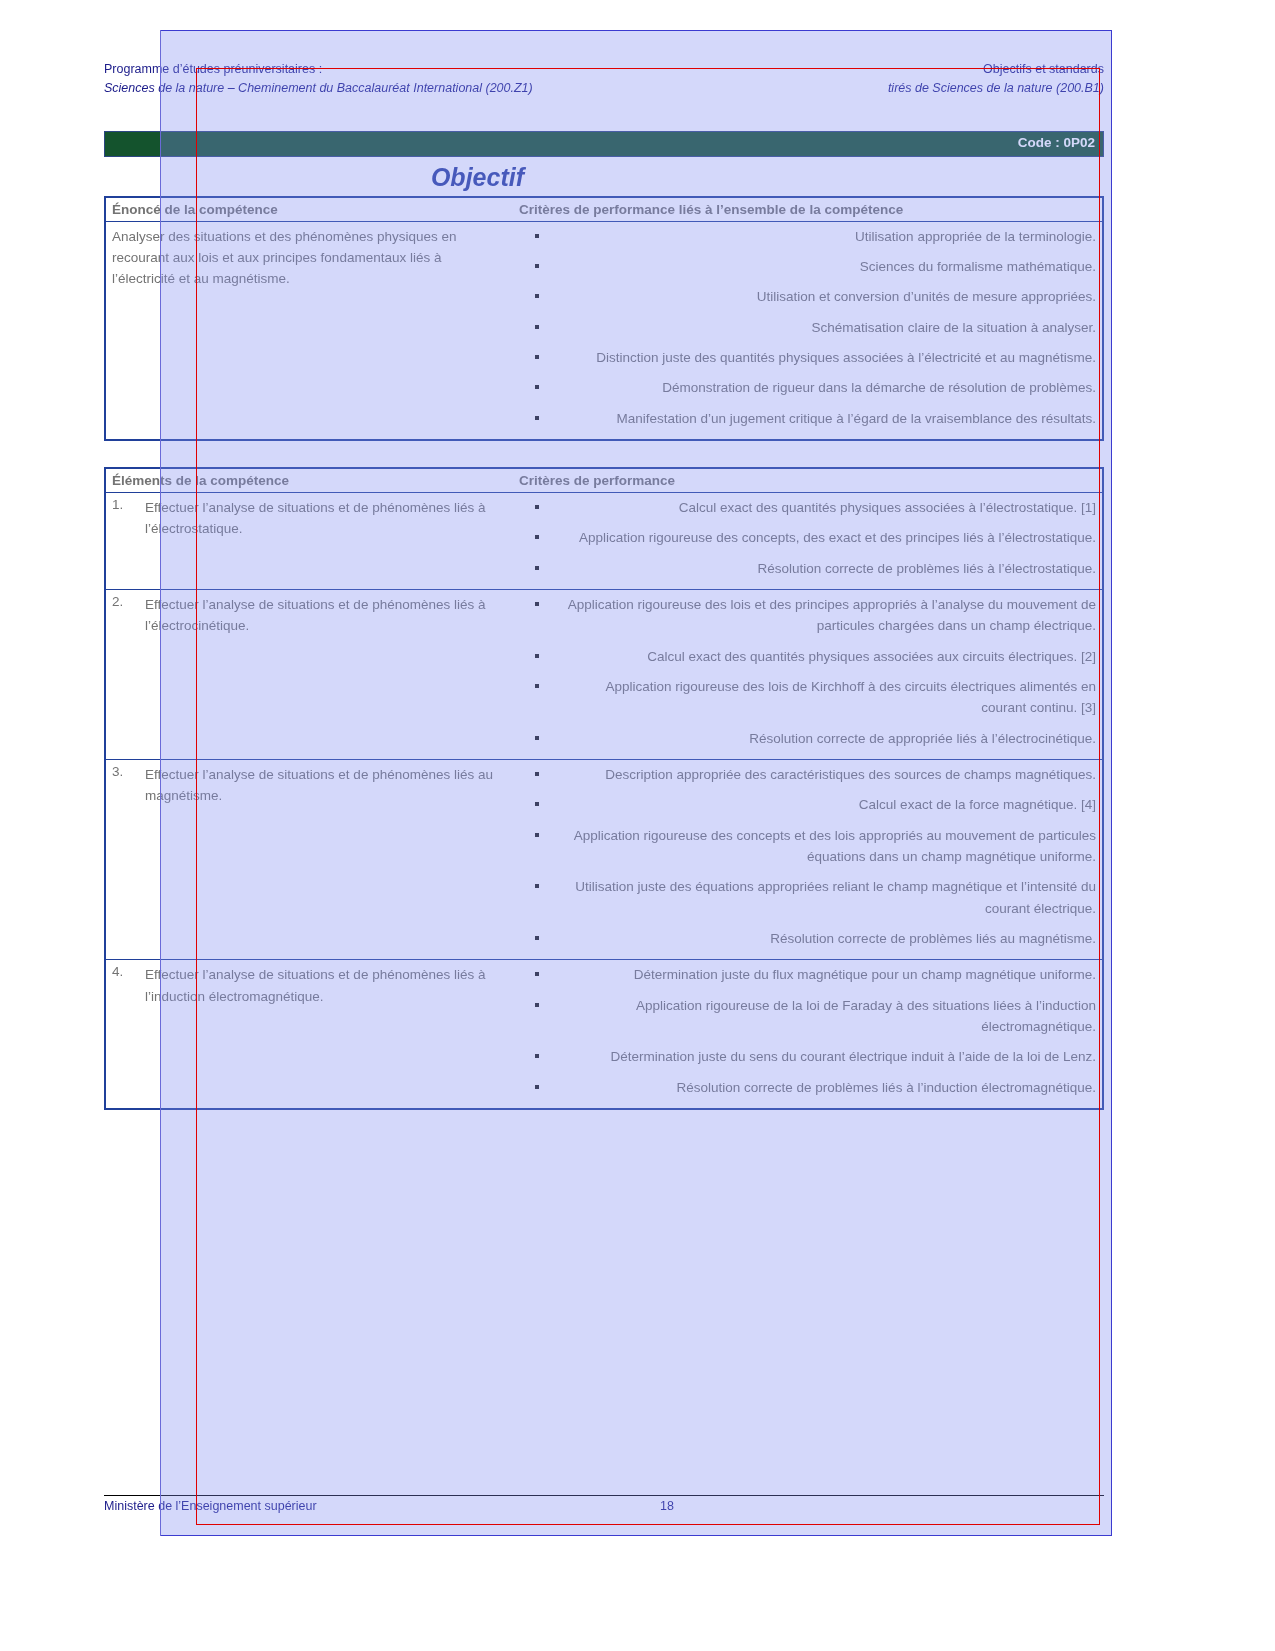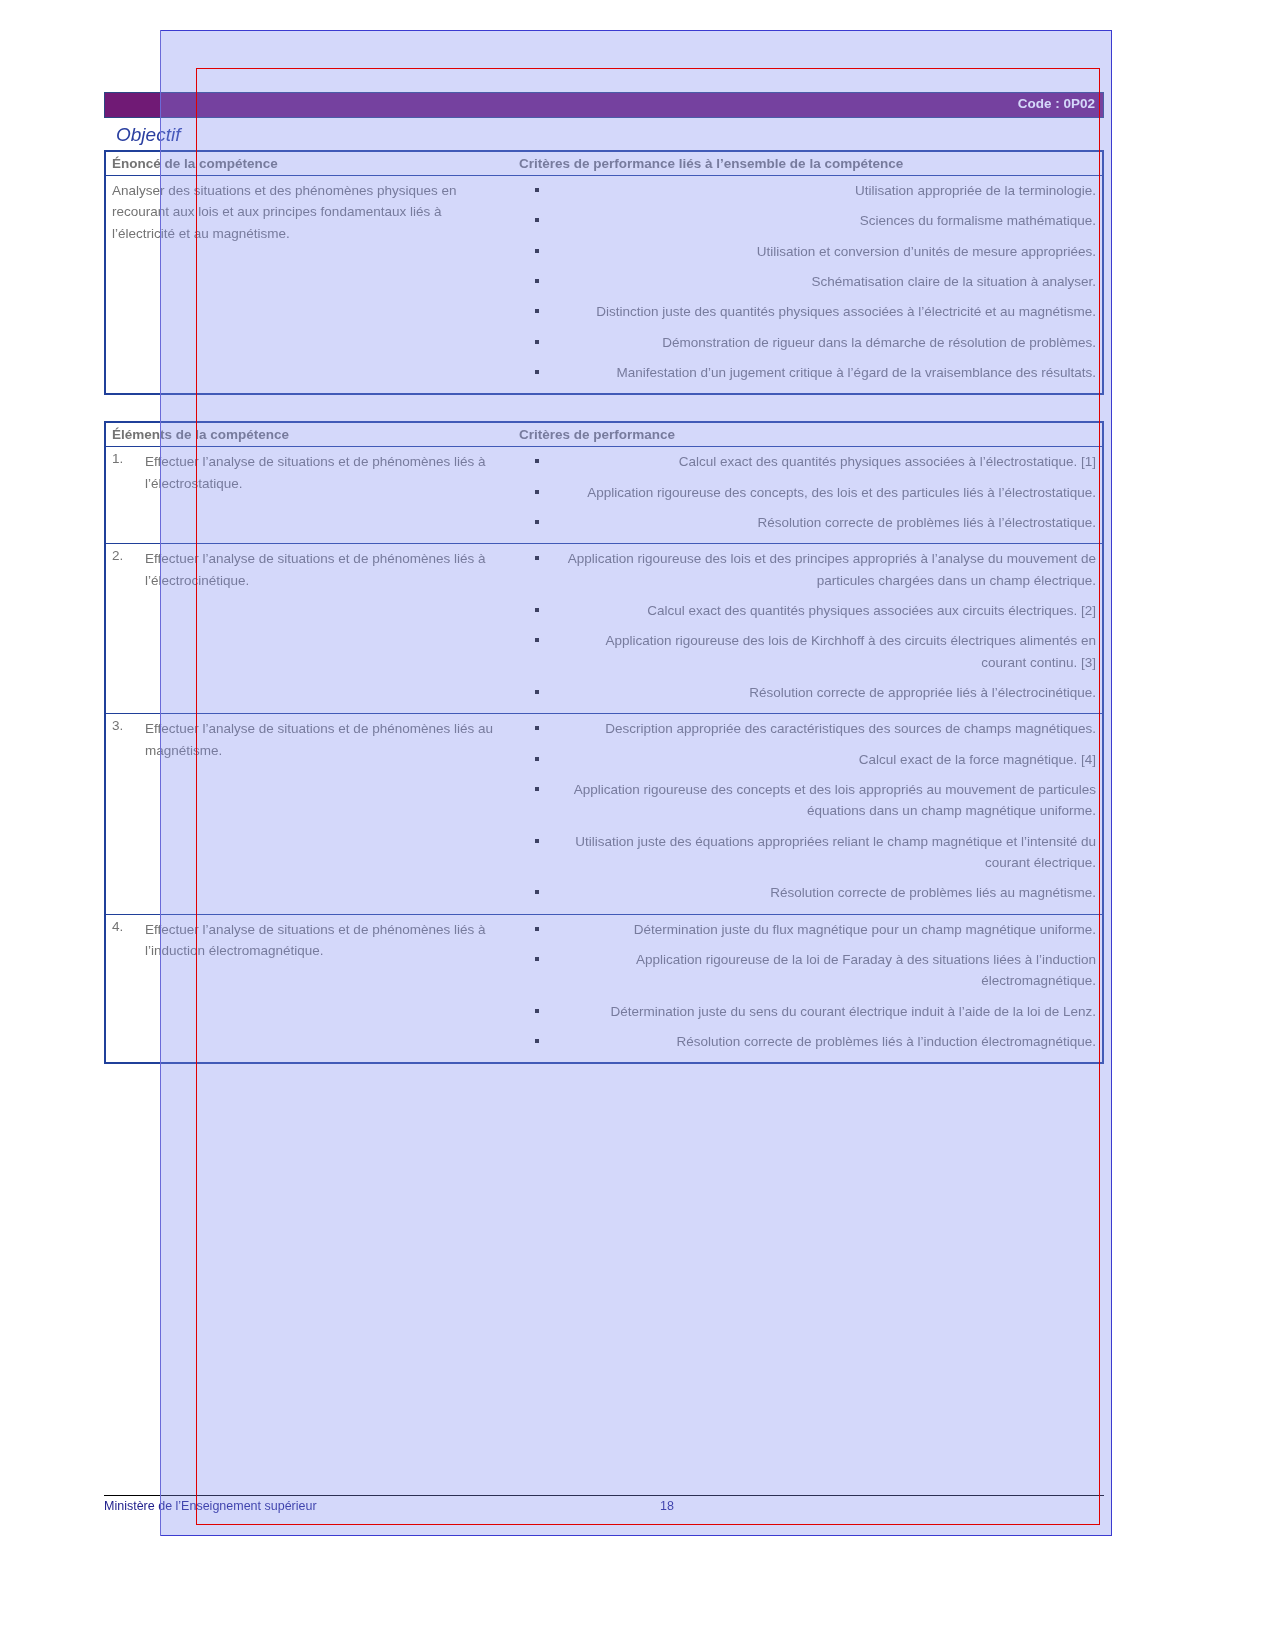--- a/index.html
+++ b/index.html
@@ -65,42 +65,43 @@
     font-size: 12.5px;
     color: #1c1c8a;
     line-height: 1.55;
   }
   .hdr .left, .hdr .right { white-space: nowrap; }
   .hdr-line2 { font-style: italic; }
 
   .blue-bar {
     margin-top: 32px;
     height: 26px;
-    background: #701a75;
+    background: #14532d;
     position: relative;
     border: 1px solid #2c4682;
     box-sizing: border-box;
   }
   .blue-bar .code {
     position: absolute;
     right: 8px;
     top: 3px;
     color: #ffffff;
     font-size: 13.5px;
     font-weight: bold;
   }
 
   .titles {
     display: flex;
     margin-top: 6px;
     color: #2a3fa0;
     font-style: italic;
-    font-weight: normal;
-    font-size: 19px;
+    font-weight: bold;
+    font-size: 25px;
     padding-left: 12px;
+    text-align: right;
   }
   .titles .t1 { width: 408px; }
   .titles .t2 { flex: 1; }
 
   table.main {
     width: 100%;
     border-collapse: collapse;
     margin-top: 4px;
     table-layout: fixed;
   }
@@ -177,20 +178,30 @@
   .footer .fl { width: 470px; }
   .footer .fp { width: 100px; text-align: right; }
 </style>
 </head>
 <body>
 
 <div id="page">
 
   <div class="doc">
 
+    <div class="hdr">
+      <div class="left">
+        <div>Programme d’études préuniversitaires :</div>
+        <div class="hdr-line2">Sciences de la nature – Cheminement du Baccalauréat International (200.Z1)</div>
+      </div>
+      <div class="right" style="text-align:right;">
+        <div>Objectifs et standards</div>
+        <div class="hdr-line2">tirés de Sciences de la nature (200.B1)</div>
+      </div>
+    </div>
 
     <div class="blue-bar">
       <span class="code">Code : 0P02</span>
     </div>
 
     <div class="titles">
       <div class="t1">Objectif</div>
     </div>
 
     <table class="main">
@@ -237,21 +248,21 @@
           <th colspan="2">Critères de performance</th>
         </tr>
       </thead>
       <tbody id="t2body">
           <tr>
             <td class="num">1.</td>
             <td class="el-text">Effectuer l’analyse de situations et de phénomènes liés à l’électrostatique.</td>
             <td colspan="2">
               <ul class="crit">
                 <li>Calcul exact des quantités physiques associées à l’électrostatique. [1]</li>
-                <li>Application rigoureuse des concepts, des lois et des particules liés à l’électrostatique.</li>
+                <li>Application rigoureuse des concepts, des exact et des principes liés à l’électrostatique.</li>
                 <li>Résolution correcte de problèmes liés à l’électrostatique.</li>
               </ul>
             </td>
           </tr>
           <tr class="rowline">
             <td class="num">2.</td>
             <td class="el-text">Effectuer l’analyse de situations et de phénomènes liés à l’électrocinétique.</td>
             <td colspan="2">
               <ul class="crit">
                 <li>Application rigoureuse des lois et des principes appropriés à l’analyse du mouvement de particules chargées dans un champ électrique.</li>

